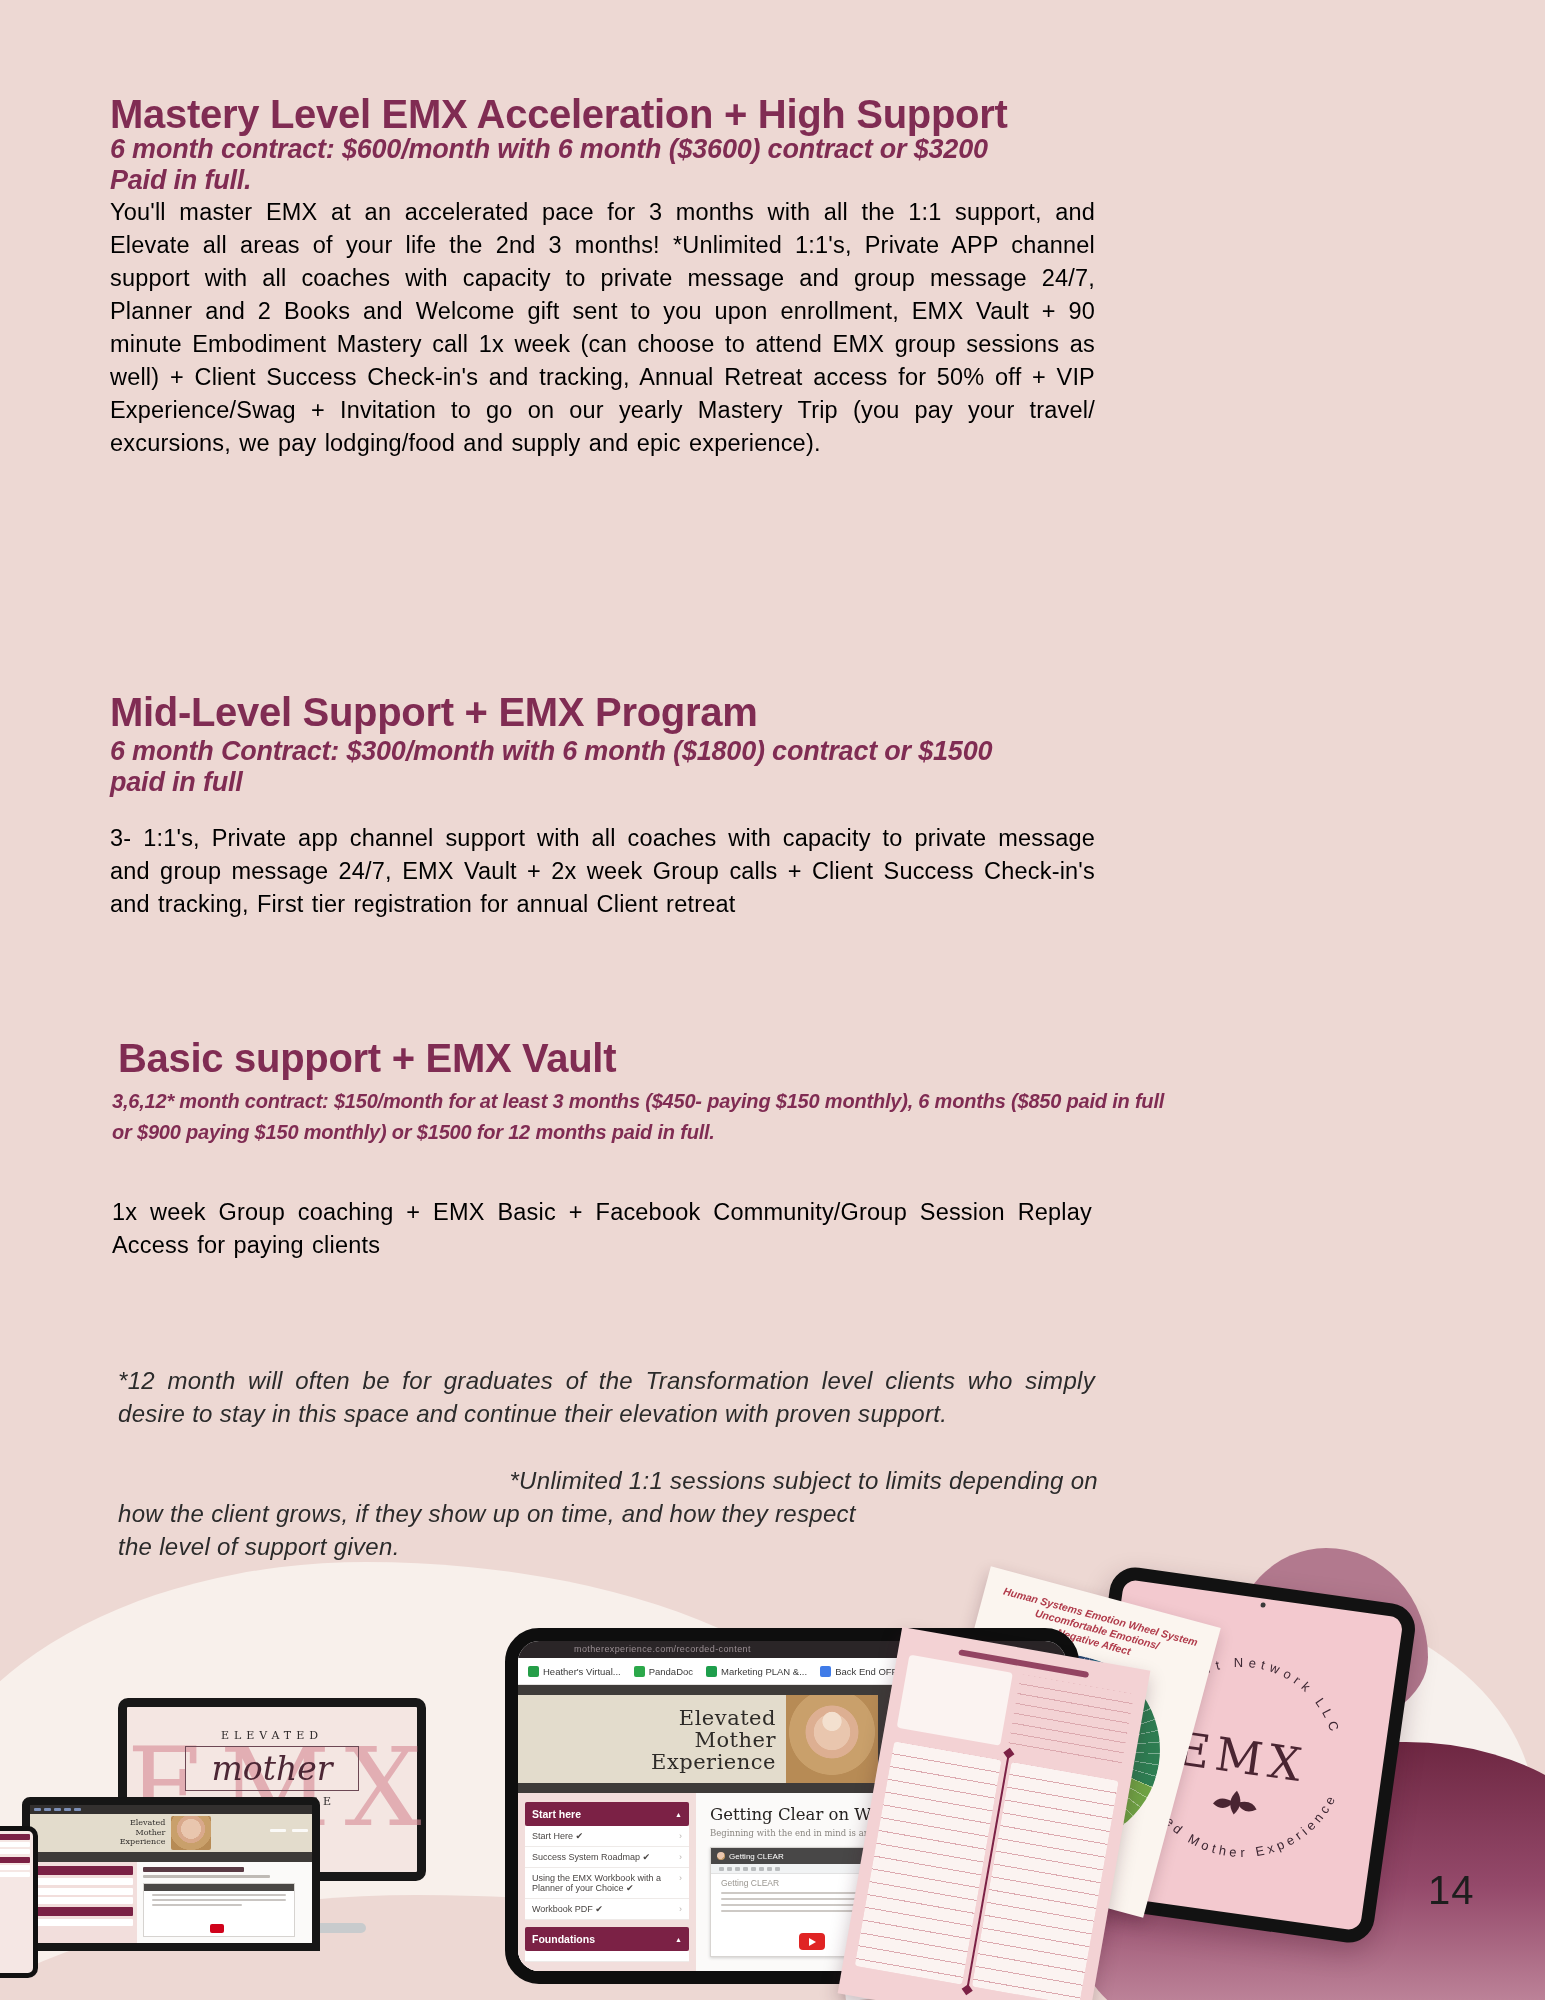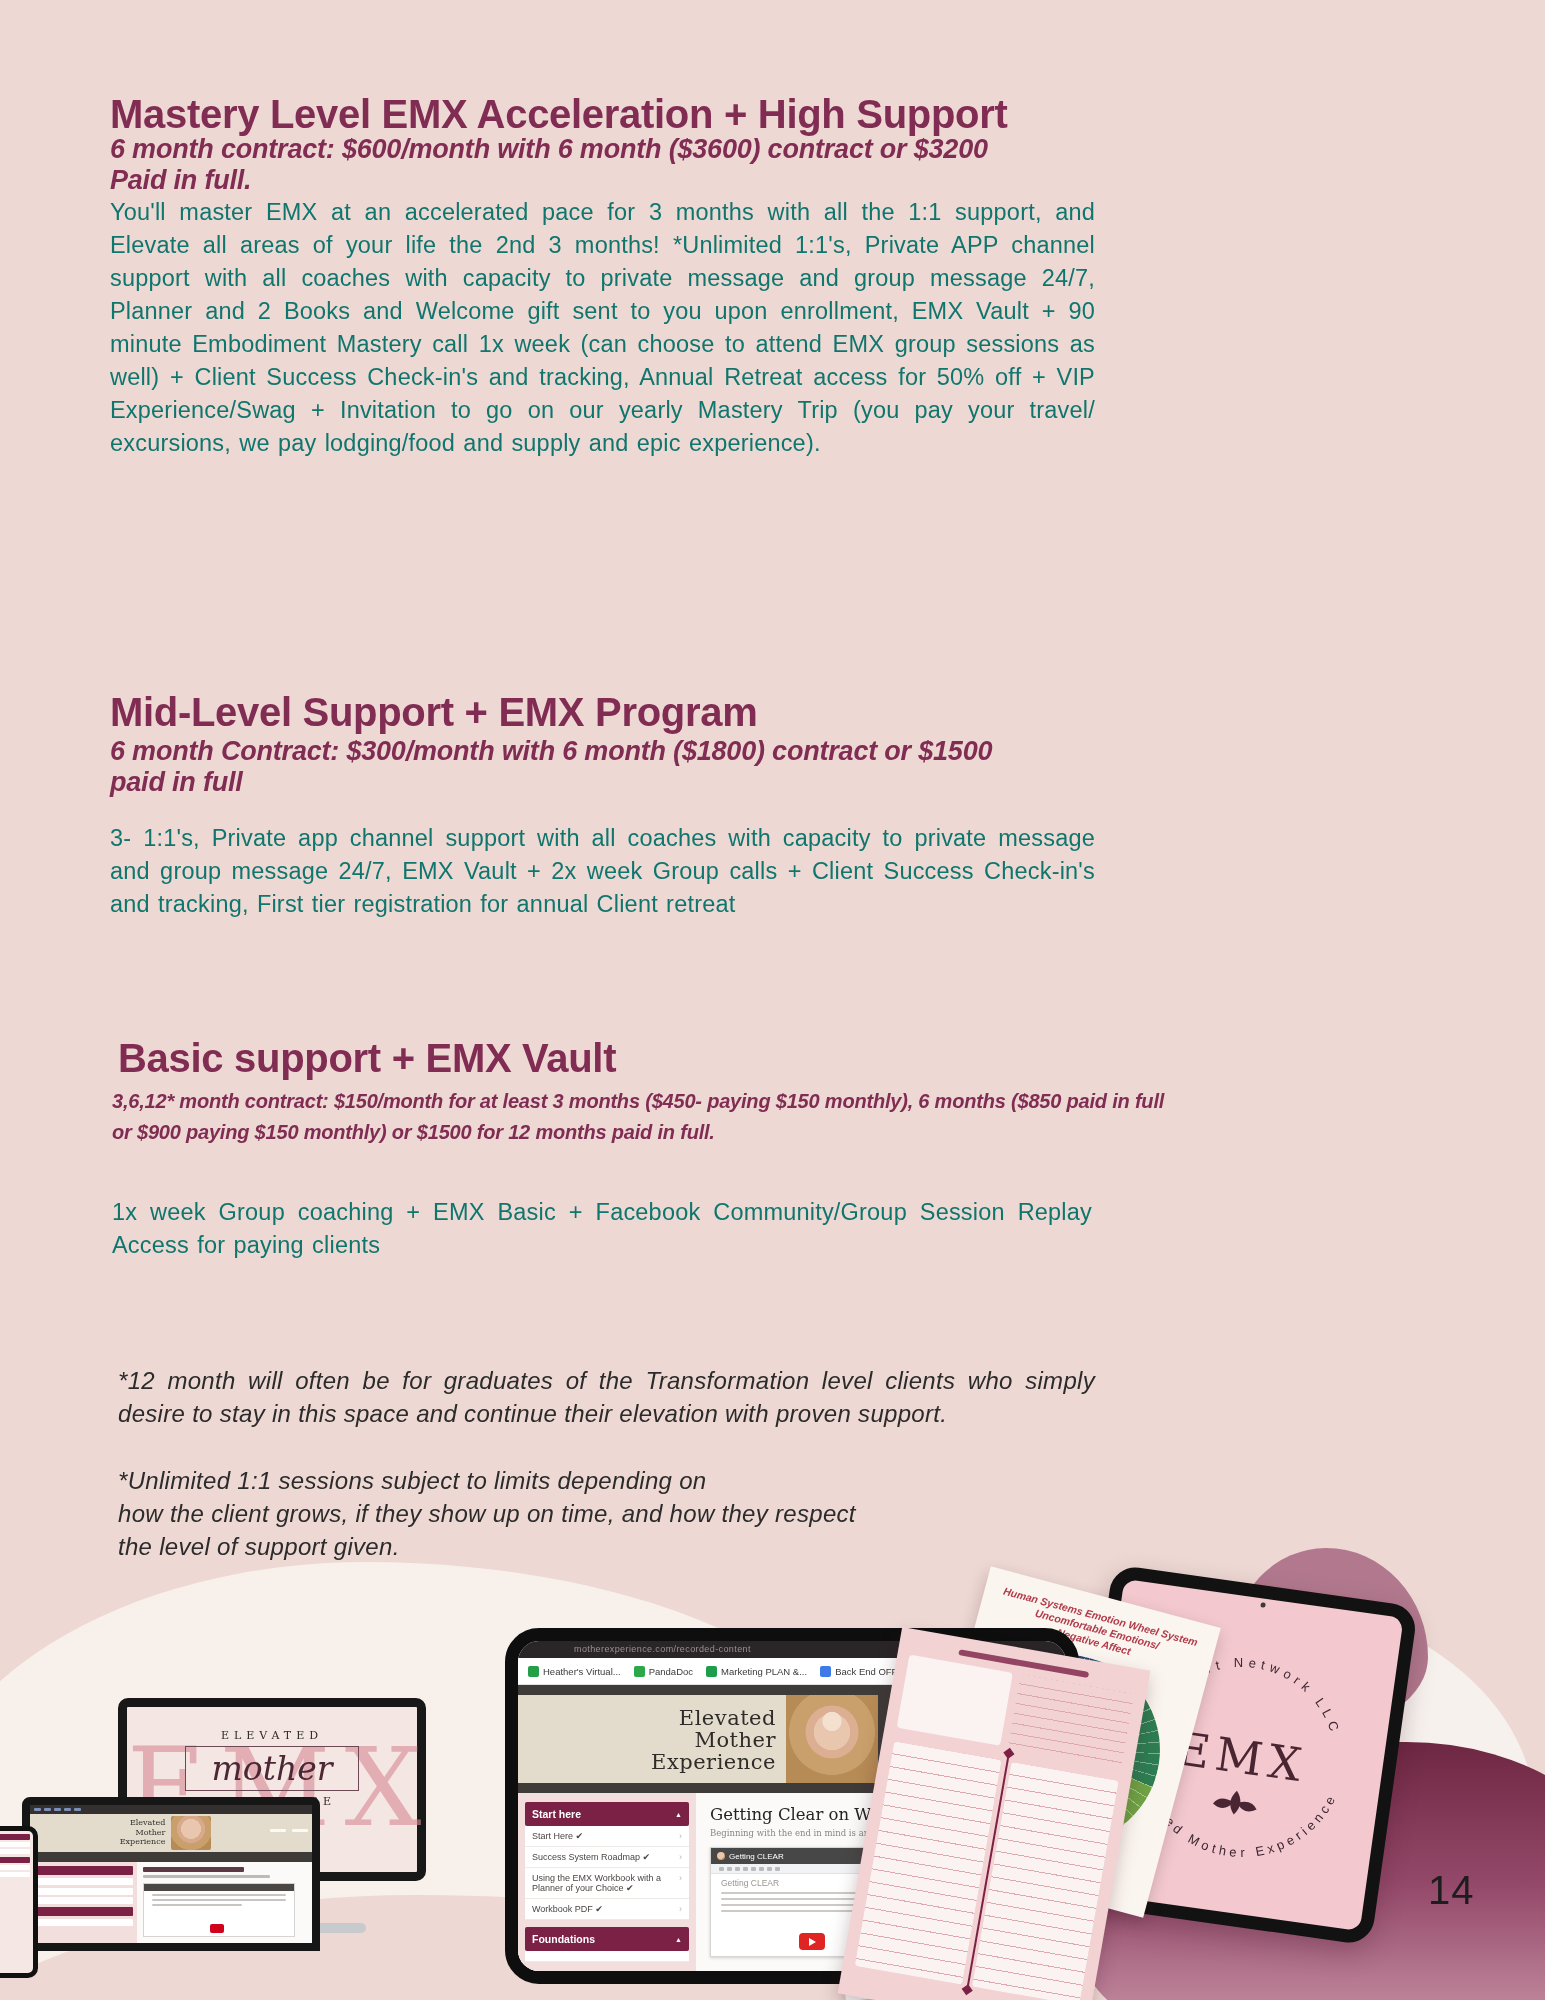--- a/index.html
+++ b/index.html
@@ -12,21 +12,21 @@
   
   .tier-title{
     position:absolute; color:#802C53; font-weight:bold;
     font-size:40px; line-height:44px; letter-spacing:-0.3px;
   }
   .tier-price{
     position:absolute; color:#802C53; font-weight:bold; font-style:italic;
     font-size:27px; line-height:31px; letter-spacing:-0.2px;
   }
   .tier-desc{
-    position:absolute; color:#0f766e; font-size:23.5px; line-height:33px;
+    position:absolute; color:#000000; font-size:23.5px; line-height:33px;
     text-align:justify; letter-spacing:0.2px; word-spacing:1.5px;
   }
   .footnote{
     position:absolute; color:#2B2B2B; font-style:italic;
     font-size:24px; line-height:33px; letter-spacing:0.3px;
   }
   .footnote.just{text-align:justify;}
   
   .blob{position:absolute;}
   .blob-left{
@@ -227,21 +227,21 @@
 
   <div class="tier-title" style="left:110px; top:690px; width:1020px;">Mid-Level Support + EMX Program</div>
   <div class="tier-price" style="left:110px; top:736px; width:920px;">6 month Contract: $300/month with 6 month ($1800) contract or $1500 paid in full</div>
   <div class="tier-desc" style="left:110px; top:822px; width:985px;">3- 1:1's, Private app channel support with all coaches with capacity to private message and group message 24/7, EMX Vault + 2x week Group calls + Client Success Check-in's and tracking, First tier registration for annual Client retreat</div>
 
   <div class="tier-title" style="left:118px; top:1036px; width:1020px;">Basic support + EMX Vault</div>
   <div class="tier-price" style="left:112px; top:1086px; width:1060px; font-size:20px;">3,6,12* month contract: $150/month for at least 3 months ($450- paying $150 monthly), 6 months ($850 paid in full or $900 paying $150 monthly) or $1500 for 12 months paid in full.</div>
   <div class="tier-desc" style="left:112px; top:1196px; width:980px;">1x week Group coaching + EMX Basic + Facebook Community/Group Session Replay Access for paying clients</div>
 
   <div class="footnote just" style="left:118px; top:1364px; width:977px;">*12 month will often be for graduates of the Transformation level clients who simply desire to stay in this space and continue their elevation with proven support.</div>
-  <div class="footnote" style="left:118px; top:1464px; width:980px;">*Unlimited 1:1 sessions subject to limits depending on</div>
+  <div class="footnote" style="left:118px; top:1464px; width:980px;text-align:right;">*Unlimited 1:1 sessions subject to limits depending on</div>
   <div class="footnote" style="left:118px; top:1530px; width:980px;">the level of support given.</div>
   <div class="footnote" style="left:118px; top:1497px; width:980px;">how the client grows, if they show up on time, and how they respect</div>
 
   <div class="blob blob-left"></div>
   <div class="blob blob-right"></div>
   <div class="blob blob-mauve"></div>
   <div class="blob blob-gradient"></div>
 
   <div class="plant">
     <div class="stem" style="left:58px; top:30px; height:180px; transform:rotate(4deg);"></div>

